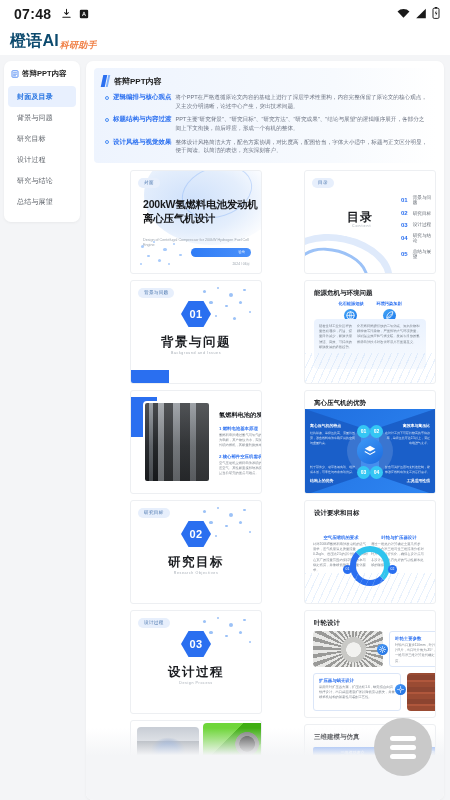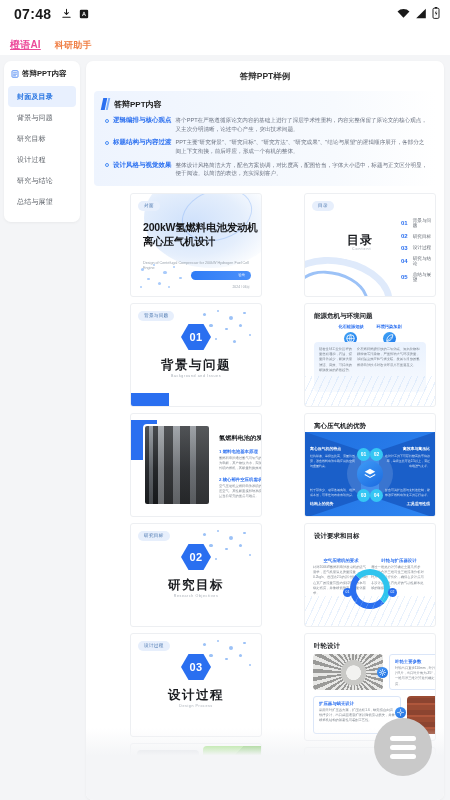--- a/index.html
+++ b/index.html
@@ -20,22 +20,22 @@
   .sb-left-icons { display: flex; align-items: center; gap: 7px; margin-left: 10px; }
   .sb-spacer { flex: 1; }
   .sb-right-icons { display: flex; align-items: center; gap: 5px; }
   .ic { display: inline-block; }
 
   
   .appheader {
     height: 27px; display: flex; align-items: flex-end;
     padding: 0 0 3px 10px; background: #fff;
   }
-  .brand-main { font-size: 10px; font-weight: 700; color: #ec4899; letter-spacing: .2px; text-decoration: underline; }
-  .brand-sub  { font-size: 9px;  font-weight: 700; color: #f07f45; margin-left: 14px; letter-spacing: .2px; }
+  .brand-main { font-size: 16px; font-weight: 700; color: #0c4a6e; letter-spacing: .2px; }
+  .brand-sub  { font-size: 9px;  font-weight: 700; color: #f07f45; margin-left: 1px; letter-spacing: .2px; font-style: italic; }
 
   
   .page { position: relative; height: 745px; background: #f4f5f7; display: flex; }
 
   
   .sidebar {
     width: 84px; background: #f4f5f7; padding: 6px 4px 0 4px; flex-shrink: 0;
   }
   .sidecard {
     background: #fff; border-radius: 7px; padding: 7px 4px 10px 4px;
@@ -318,21 +318,20 @@
       <div class="side-item"><span>研究目标</span></div>
       <div class="side-item"><span>设计过程</span></div>
       <div class="side-item"><span>研究与结论</span></div>
       <div class="side-item"><span>总结与展望</span></div>
     </div>
   </div>
 
   <div class="main">
     <div class="maincard">
 
-      <div class="main-title">答辩PPT样例</div>
 
       <div class="summary">
         <div class="summary-head">
           <span class="slash">
               <i></i>
               <i></i>
             </span>
           <span>答辩PPT内容</span>
         </div>
         <div class="bullet">

